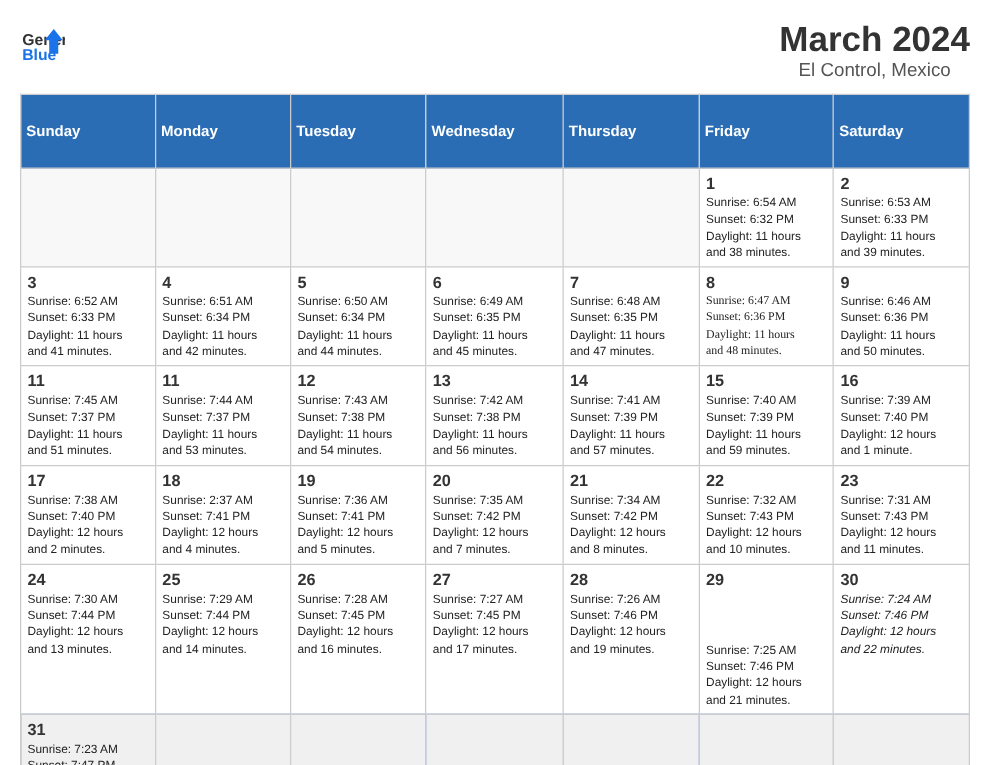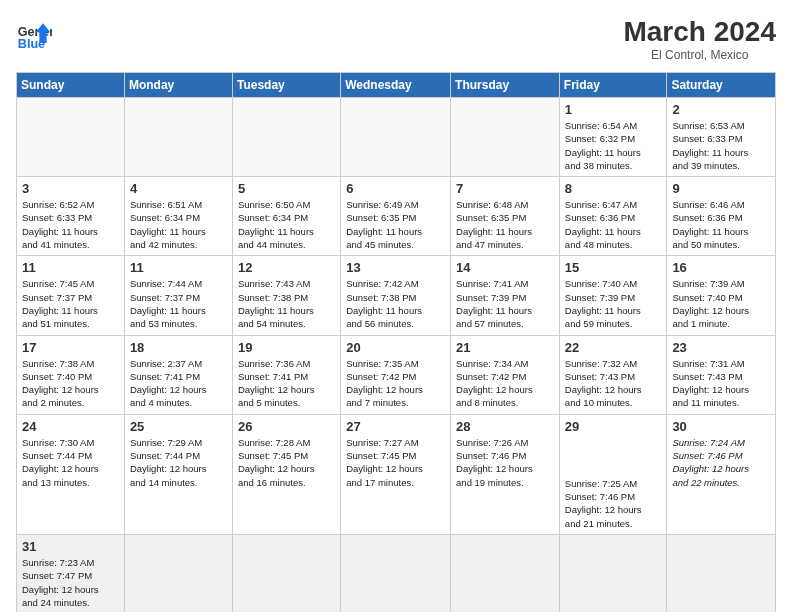--- a/index.html
+++ b/index.html
@@ -27,33 +27,33 @@
     }
     .title-block {
       text-align: center;
     }
     .month-year {
       font-size: 28px;
       font-weight: bold;
       color: #333;
     }
     .location {
-      font-size: 12px;
+      font-size: 15px;
       color: #555;
     }
     table {
       width: 100%;
       border-collapse: collapse;
     }
     thead tr th {
       background-color: #2a6db5;
       color: #fff;
       font-size: 12px;
       font-weight: bold;
-      padding: 5px 4px;
+      padding: 22px 4px;
       border: 1px solid #ccc;
       text-align: left;
     }
     tbody tr td {
       border: 1px solid #ccc;
       vertical-align: top;
       padding: 4px 5px;
       font-size: 10px;
       color: #222;
       height: 78px;
@@ -161,21 +161,21 @@
         </td>
         <td>
           <span class="day-num">7</span>
           <div class="cell-info" style="white-space: pre-line;">Sunrise: 6:48 AM
 Sunset: 6:35 PM
 Daylight: 11 hours
 and 47 minutes.</div>
         </td>
         <td>
           <span class="day-num">8</span>
-          <div class="cell-info" style="white-space: pre-line;">Sunrise: 6:47 AM
+          <div class="cell-info" style="white-space: pre-line; font-family: Liberation Serif, serif;">Sunrise: 6:47 AM
 Sunset: 6:36 PM
 Daylight: 11 hours
 and 48 minutes.</div>
         </td>
         <td>
           <span class="day-num">9</span>
           <div class="cell-info" style="white-space: pre-line;">Sunrise: 6:46 AM
 Sunset: 6:36 PM
 Daylight: 11 hours
 and 50 minutes.</div>

